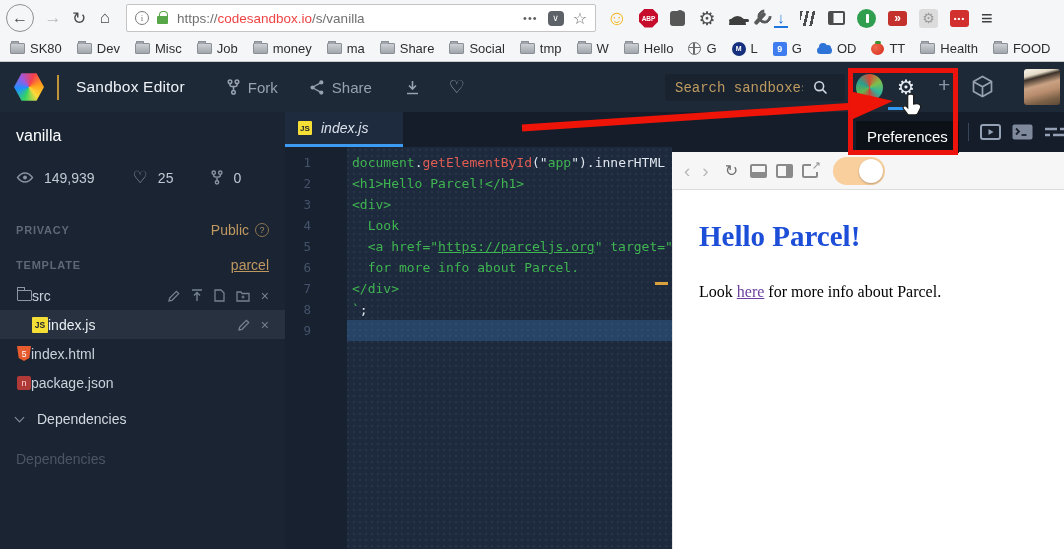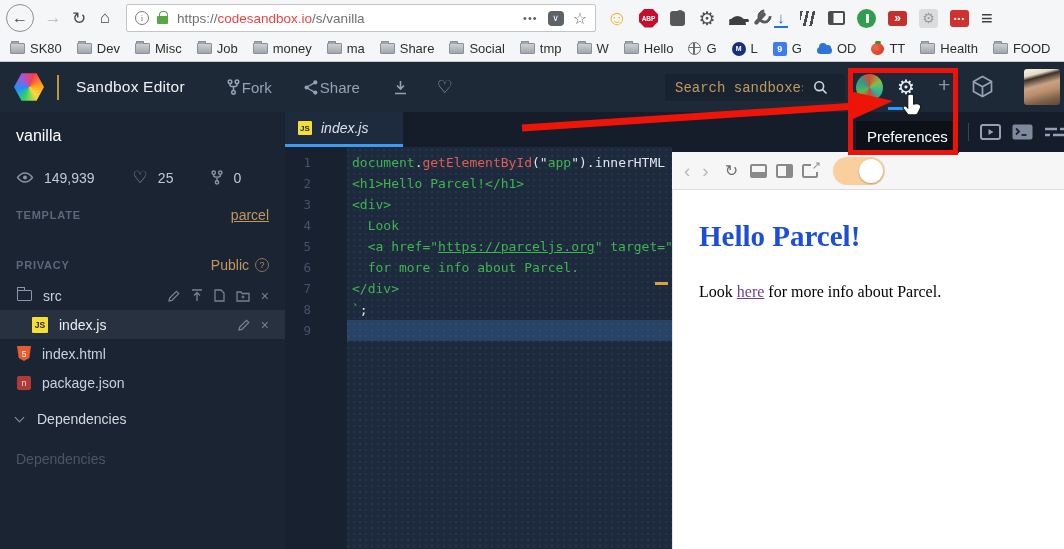--- a/index.html
+++ b/index.html
@@ -57,21 +57,21 @@
   .bmi-cloud::before { content:''; position:absolute; top:-4px; left:2px; width:8px; height:8px; background:#2e74d8; border-radius:50%;}
   .bmi-cloud::after { content:''; position:absolute; top:-2px; left:8px; width:6px; height:6px; background:#2e74d8; border-radius:50%;}
   .bmi-tomato { width:13px; height:12px; background:radial-gradient(circle at 35% 35%, #ef6a50, #d62617); border-radius:50%; position:relative;}
   .bmi-tomato::before { content:''; position:absolute; top:-2px; left:4px; width:6px; height:3px; background:#3f8f2f; border-radius:2px;}
 
   
   .csbheader { position:absolute; top:62px; left:0; width:1064px; height:50px; background:#1e2937; display:flex; align-items:center; padding-left:14px; }
   .logo { width:30px; height:30px; background:conic-gradient(from 20deg,#f43f4f,#ff9f1a,#ffd93b,#35d461,#1e90ff,#9b59e0,#f43f4f); clip-path:polygon(25% 4%,75% 4%,100% 50%,75% 96%,25% 96%,0 50%); flex:0 0 auto;}
   .hdrdivider { width:2px; height:25px; background:#c19537; margin-left:13px; flex:0 0 auto;}
   .apptitle { color:#eef2f7; font-size:15.5px; margin-left:17px; letter-spacing:.2px; flex:0 0 auto;}
-  .hbtn { display:flex; align-items:center; gap:2px; color:#97a1b2; font-size:15px; flex:0 0 auto;}
+  .hbtn { display:flex; align-items:center; gap:8px; color:#97a1b2; font-size:15px; flex:0 0 auto;}
   .hicon { color:#97a1b2; flex:0 0 auto; display:flex; align-items:center; }
   .heart { font-size:18px; }
   .searchbox { position:absolute; left:665px; top:12px; width:180px; height:27px; background:#19232f; border-radius:3px; display:flex; align-items:center; }
   .searchbox input { background:transparent; border:none; outline:none; color:#f0abfc; font-size:14px; padding:0 10px; width:148px; font-family:Liberation Mono, monospace;}
   .searchbox input::placeholder { color:#bd9a5f; opacity:1;}
   .pinwheel { position:absolute; left:856px; top:12px; width:27px; height:27px; border-radius:50%; background:conic-gradient(#d64a35,#7ec04a,#2fb39e,#c9453a,#63b44f,#2a9e8e,#d64a35); }
   .gearbtn { position:absolute; left:897px; top:13px; color:#e9eef5; font-size:20px; line-height:24px;}
   .gearunderline { position:absolute; left:888px; top:45px; width:31px; height:3px; background:#3097f3; }
   .plusbtn { position:absolute; left:938px; top:11px; color:#8894a6; font-size:21px; }
   .cubebtn { position:absolute; left:971px; top:13px; }
@@ -90,21 +90,21 @@
   .kvrow.second { margin-top:19px; }
   .kvlabel { color:#5d6878; font-size:11px; font-weight:bold; letter-spacing:.8px; }
   .kvvalue { color:#bf9860; font-size:14px; display:flex; align-items:center; gap:6px;}
   .kvvalue a { color:#bf9860; text-decoration:underline; }
   .qicon { width:14px; height:14px; border:1.4px solid #8a7350; border-radius:50%; color:#a98e62; font-size:9px; display:flex; align-items:center; justify-content:center;}
   .secthdr { display:flex; align-items:center; margin-top:26px; color:#d3d9e1; font-size:14px; }
   .secthdr.deps { margin-top:14px; }
   .chev { width:7px; height:7px; border-right:1.6px solid #8b95a3; border-bottom:1.6px solid #8b95a3; transform:rotate(45deg); margin-right:14px; margin-top:-3px; flex:0 0 auto;}
   .secticons { margin-left:auto; display:flex; gap:13px; align-items:center;}
   .frow { display:flex; align-items:center; height:29px; color:#c9d1db; font-size:14px; }
-  .frow .fname { margin-left:11px; }
+  .frow .fname { }
   .frow .facts { margin-left:auto; display:flex; gap:11px; align-items:center; }
   .frow.selected { background:#27313f; margin:0 -16px; padding:0 16px 0 32px; color:#e9eef4;}
   .foldericon { width:15px; height:11px; border:1.5px solid #8b97a8; border-radius:1px; position:relative; flex:0 0 auto;}
   .foldericon::before { content:''; position:absolute; top:-4px; left:-1.5px; width:6px; height:2.5px; border:1.5px solid #8b97a8; border-bottom:none; border-radius:1px 1px 0 0;}
   .jsbadge { width:16px; height:16px; background:#f5de35; color:#1c222c; font-size:8.5px; font-weight:bold; display:flex; align-items:center; justify-content:center; border-radius:1px; flex:0 0 auto;}
   .htmlicon { width:14px; height:15px; background:#e65c2e; clip-path:polygon(0 0,100% 0,88% 80%,50% 100%,12% 80%); color:#fff; font-size:8.5px; display:flex; align-items:center; justify-content:center; flex:0 0 auto;}
   .jsonicon { width:14px; height:14px; background:#b03a37; border-radius:2px; color:#ffd3d0; font-size:9px; display:flex; align-items:center; justify-content:center; flex:0 0 auto;}
   .act { color:#76828f; font-size:13px; display:flex; align-items:center;}
   .depslabel { color:#4c5663; font-size:14px; margin-top:24px; }
   .addbtn { position:absolute; left:14px; bottom:6px; width:257px; height:30px; background:#1584f2; border:2px solid #f2a33b; border-radius:4px; color:#fff; font-size:15px; font-weight:bold; display:flex; align-items:center; justify-content:center; font-family:"Liberation Sans",sans-serif;}
@@ -345,31 +345,31 @@
             <g fill="none" stroke="#8a94a3" stroke-width="1.6">
               <circle cx="2.8" cy="3" r="1.9"></circle>
               <circle cx="10.2" cy="3" r="1.9"></circle>
               <circle cx="6.5" cy="14" r="1.9"></circle>
               <path d="M2.8 5v1.6c0 2 7.4 2 7.4 0V5M6.5 9v3"></path>
             </g>
           </svg>
         <span>0</span>
       </span>
     </div>
-    <div class="kvrow second">
-      <span class="kvlabel">TEMPLATE</span>
-      <span class="kvvalue">
-          <a href="#">parcel</a>
-        </span>
-    </div>
     <div class="kvrow">
       <span class="kvlabel">PRIVACY</span>
       <span class="kvvalue">
           <span>Public</span>
           <span class="qicon">?</span>
+        </span>
+    </div>
+    <div class="kvrow second">
+      <span class="kvlabel">TEMPLATE</span>
+      <span class="kvvalue">
+          <a href="#">parcel</a>
         </span>
     </div>
 
     <div style="margin-top:8px;">
         <div class="frow" style="padding-left: 1px;">
           <span class="foldericon"></span>
           <span class="fname">src</span>
           <span class="facts">
             <span class="act">
               <svg class="mini" width="12" height="12" viewBox="0 0 12 12">

